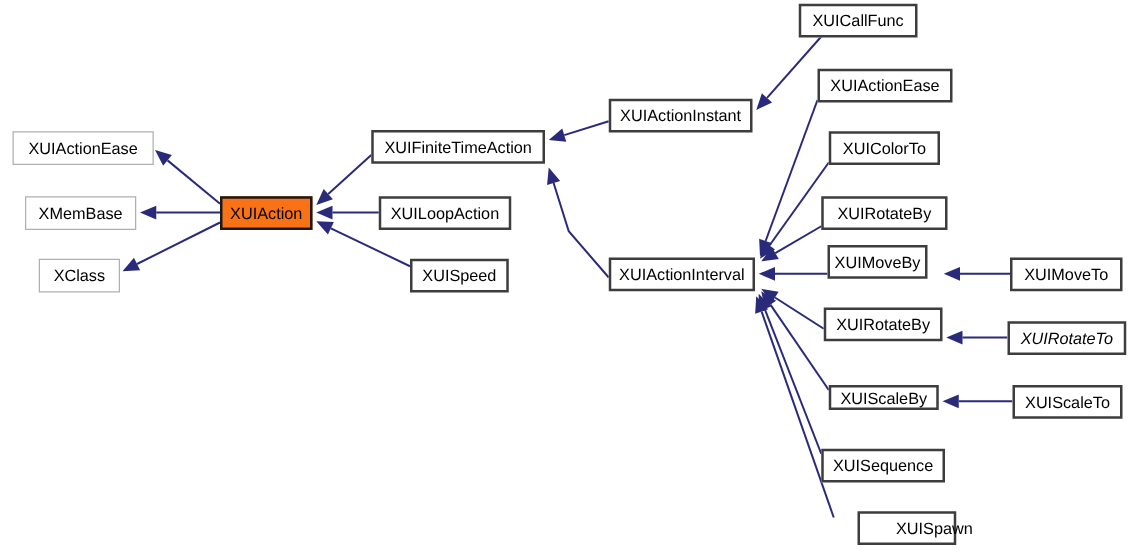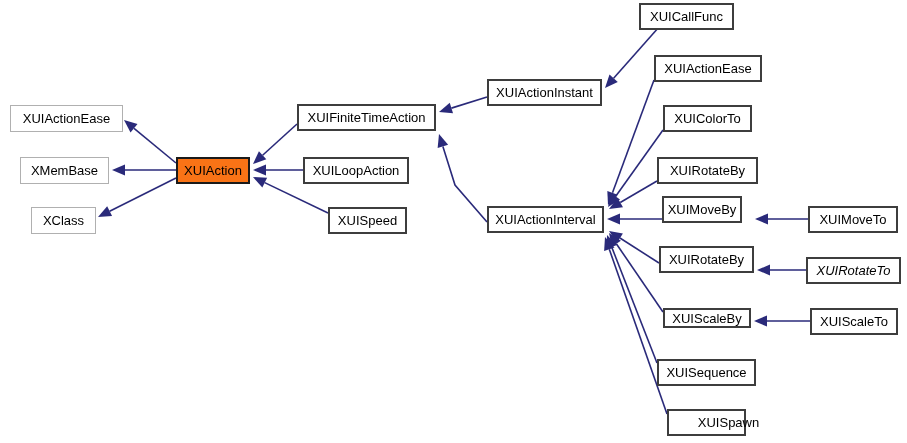--- a/index.html
+++ b/index.html
@@ -182,21 +182,21 @@
       </div>
       <div class="node" style="left: 659px; top: 246px; width: 95px; height: 27px; align-items: center;">
         <span class="node-label">XUIRotateBy</span>
       </div>
       <div class="node" style="left: 663px; top: 308px; width: 88px; height: 20px;">
         <span class="node-label">XUIScaleBy</span>
       </div>
       <div class="node" style="left: 657px; top: 359px; width: 99px; height: 27px;">
         <span class="node-label">XUISequence</span>
       </div>
-      <div class="node" style="left: 667px; top: 409px; width: 79px; height: 27px; padding-left: 44px;">
+      <div class="node" style="left: 686px; top: 409px; width: 79px; height: 27px; padding-left: 44px;">
         <span class="node-label">XUISpawn</span>
       </div>
       <div class="node" style="left: 808px; top: 206px; width: 90px; height: 27px;">
         <span class="node-label">XUIMoveTo</span>
       </div>
       <div class="node" style="left: 806px; top: 257px; width: 95px; height: 27px; font-style: italic;">
         <span class="node-label">XUIRotateTo</span>
       </div>
       <div class="node" style="left: 810px; top: 308px; width: 88px; height: 27px;">
         <span class="node-label">XUIScaleTo</span>

